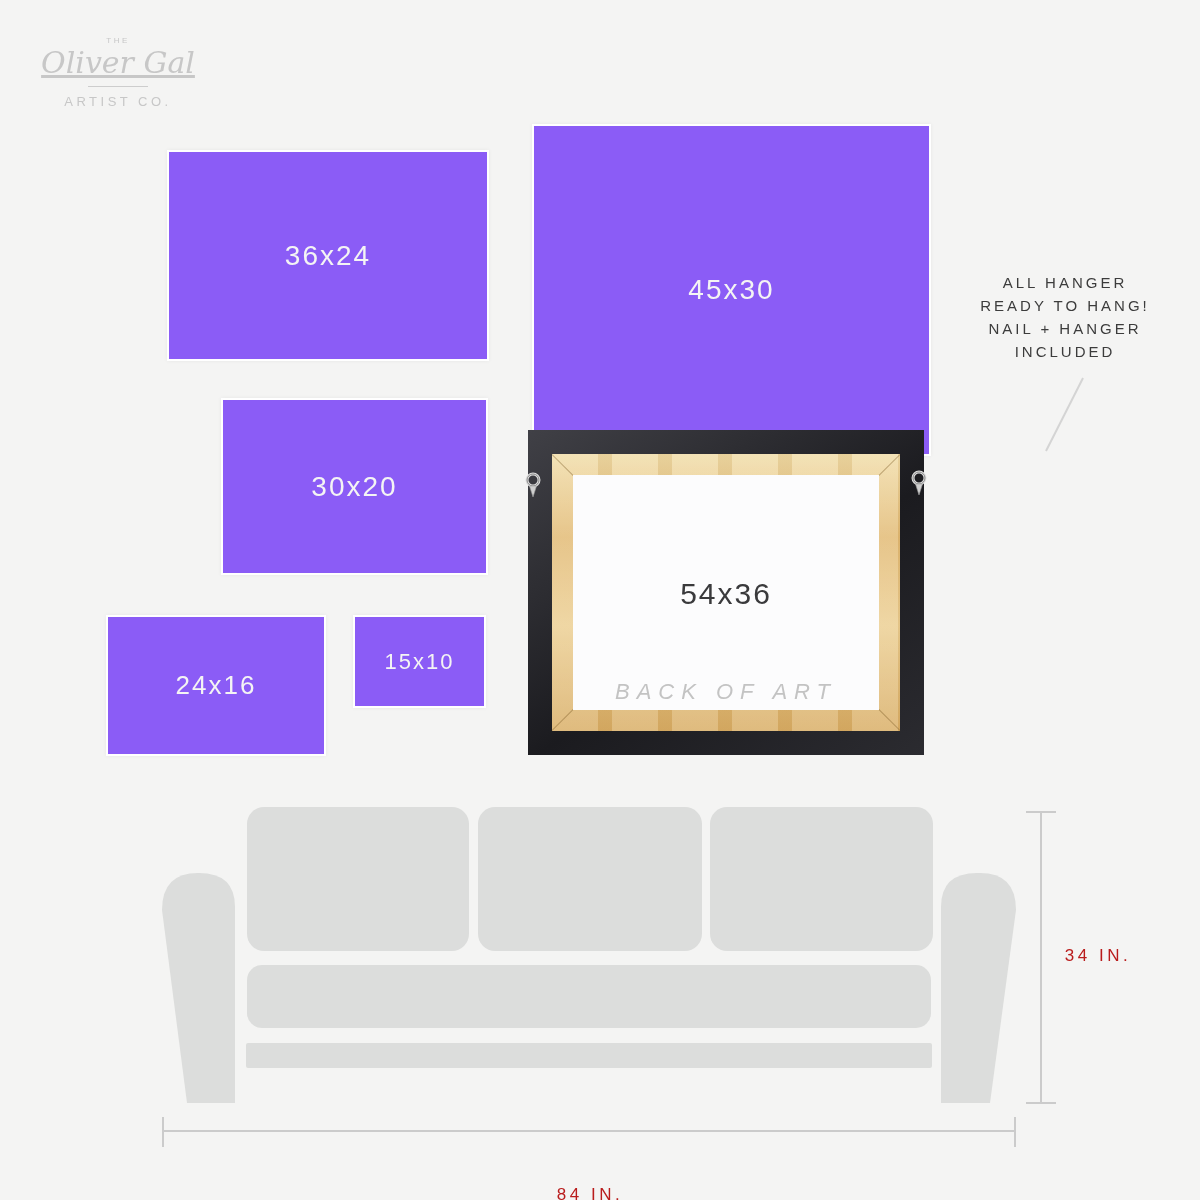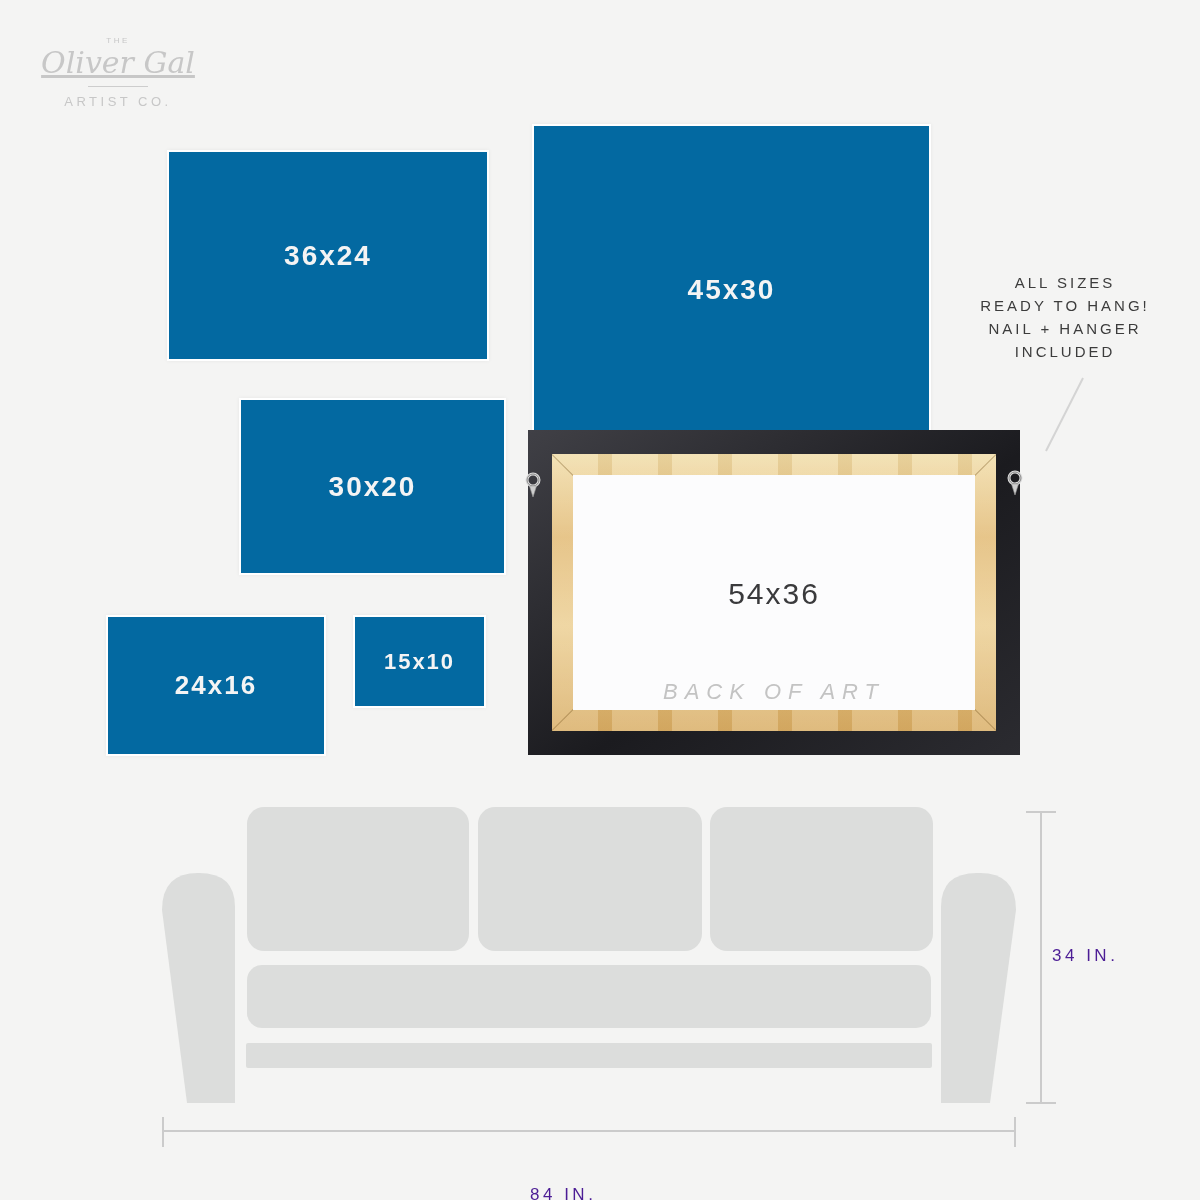--- a/index.html
+++ b/index.html
@@ -9,33 +9,33 @@
     font-family:"Liberation Sans", sans-serif;
   }
   
   .logo{position:absolute;left:30px;top:36px;width:176px;text-align:center;color:#c7c7c7;}
   .logo-the{font-size:8px;letter-spacing:2.5px;}
   .logo-script{font-family:"DejaVu Serif", serif;font-style:italic;font-size:30px;line-height:34px;margin-top:1px;text-decoration:underline;}
   .logo-divider{width:60px;height:1px;background:#cdcdcd;margin:6px auto 7px;}
   .logo-sub{font-size:13px;letter-spacing:3.5px;text-align:center;}
   
   .size-rect{
-    position:absolute;background:#0369a1;border:2px solid #ffffff;box-sizing:border-box;
+    position:absolute;background:#8b5cf6;border:2px solid #ffffff;box-sizing:border-box;
     display:flex;align-items:center;justify-content:center;
-    color:#f4f4f4;letter-spacing:2px;font-weight:700;
+    color:#f4f4f4;letter-spacing:2px;font-weight:400;
     box-shadow:0 0 4px rgba(0,0,0,.06);
   }
   .rect-a{left:167px;top:150px;width:322px;height:211px;font-size:28px;}
   .rect-b{left:532px;top:124px;width:399px;height:332px;font-size:28px;}
-  .rect-c{left:239px;top:398px;width:267px;height:177px;font-size:28px;}
+  .rect-c{left:221px;top:398px;width:267px;height:177px;font-size:28px;}
   .rect-d{left:106px;top:615px;width:220px;height:141px;font-size:26px;}
   .rect-e{left:353px;top:615px;width:133px;height:93px;font-size:22px;}
   
   .art-frame{
-    position:absolute;left:528px;top:430px;width:492px;height:325px;box-sizing:border-box;
+    position:absolute;left:528px;top:430px;width:396px;height:325px;box-sizing:border-box;
     padding:24px;background:linear-gradient(145deg,#404046,#1b1b1f 55%,#2b2b30);
   }
   .wood{
     position:relative;width:100%;height:100%;
     background:
       repeating-linear-gradient(90deg, rgba(255,255,255,.16) 0 46px, rgba(150,100,35,.10) 46px 60px),
       linear-gradient(180deg,#f1dda9 0%,#e2ba74 30%,#eccf93 62%,#d9ae66 100%);
   }
   .canvas{position:absolute;inset:21px;background:#fcfcfd;}
   .mitre{position:absolute;width:30px;height:1px;background:rgba(125,90,38,.45);}
@@ -53,21 +53,21 @@
   }
   .hanger{position:absolute;width:18px;height:32px;}
   .hanger-left{left:-4px;top:40px;}
   .hanger-right{right:-4px;top:38px;}
   
   .note{
     position:absolute;left:965px;top:271px;width:200px;text-align:center;
     font-size:15px;letter-spacing:3px;line-height:23px;color:#3c3c3c;
   }
   
-  .dim-text{position:absolute;font-size:17px;letter-spacing:3.5px;color:#4c1d95;}
+  .dim-text{position:absolute;font-size:17px;letter-spacing:3.5px;color:#b91c1c;text-align:center;}
   .dim-34{left:1052px;top:946px;width:92px;}
   .dim-84{left:530px;top:1185px;width:120px;}
   
   .overlay,.couch{position:absolute;left:0;top:0;width:1200px;height:1200px;pointer-events:none;}
 </style>
 </head>
 <body>
 
 <div class="page">
 
@@ -122,21 +122,21 @@
       <path d="M5.5 16 L12.5 16 L9 27 Z" fill="#cfcfcf" stroke="#9a9a9a" stroke-width="0.6"></path>
     </svg>
     <svg class="hanger hanger-right" viewBox="0 0 18 32">
       <circle cx="9" cy="10" r="6" fill="none" stroke="#dedede" stroke-width="3"></circle>
       <circle cx="9" cy="10" r="6" fill="none" stroke="#8a8a8a" stroke-width="1"></circle>
       <path d="M5.5 16 L12.5 16 L9 27 Z" fill="#cfcfcf" stroke="#9a9a9a" stroke-width="0.6"></path>
     </svg>
   </div>
 
   <div class="note">
-    <div>ALL SIZES</div>
+    <div>ALL HANGER</div>
     <div>READY TO HANG!</div>
     <div>NAIL + HANGER</div>
     <div>INCLUDED</div>
   </div>
 
   <svg class="overlay" viewBox="0 0 1200 1200">
     <line x1="1083" y1="378" x2="1046" y2="451" stroke="#d4d4d4" stroke-width="2"></line>
     <g stroke="#cbcbcb" stroke-width="2">
       <line x1="1041" y1="812" x2="1041" y2="1103"></line>
       <line x1="1026" y1="812" x2="1056" y2="812"></line>

